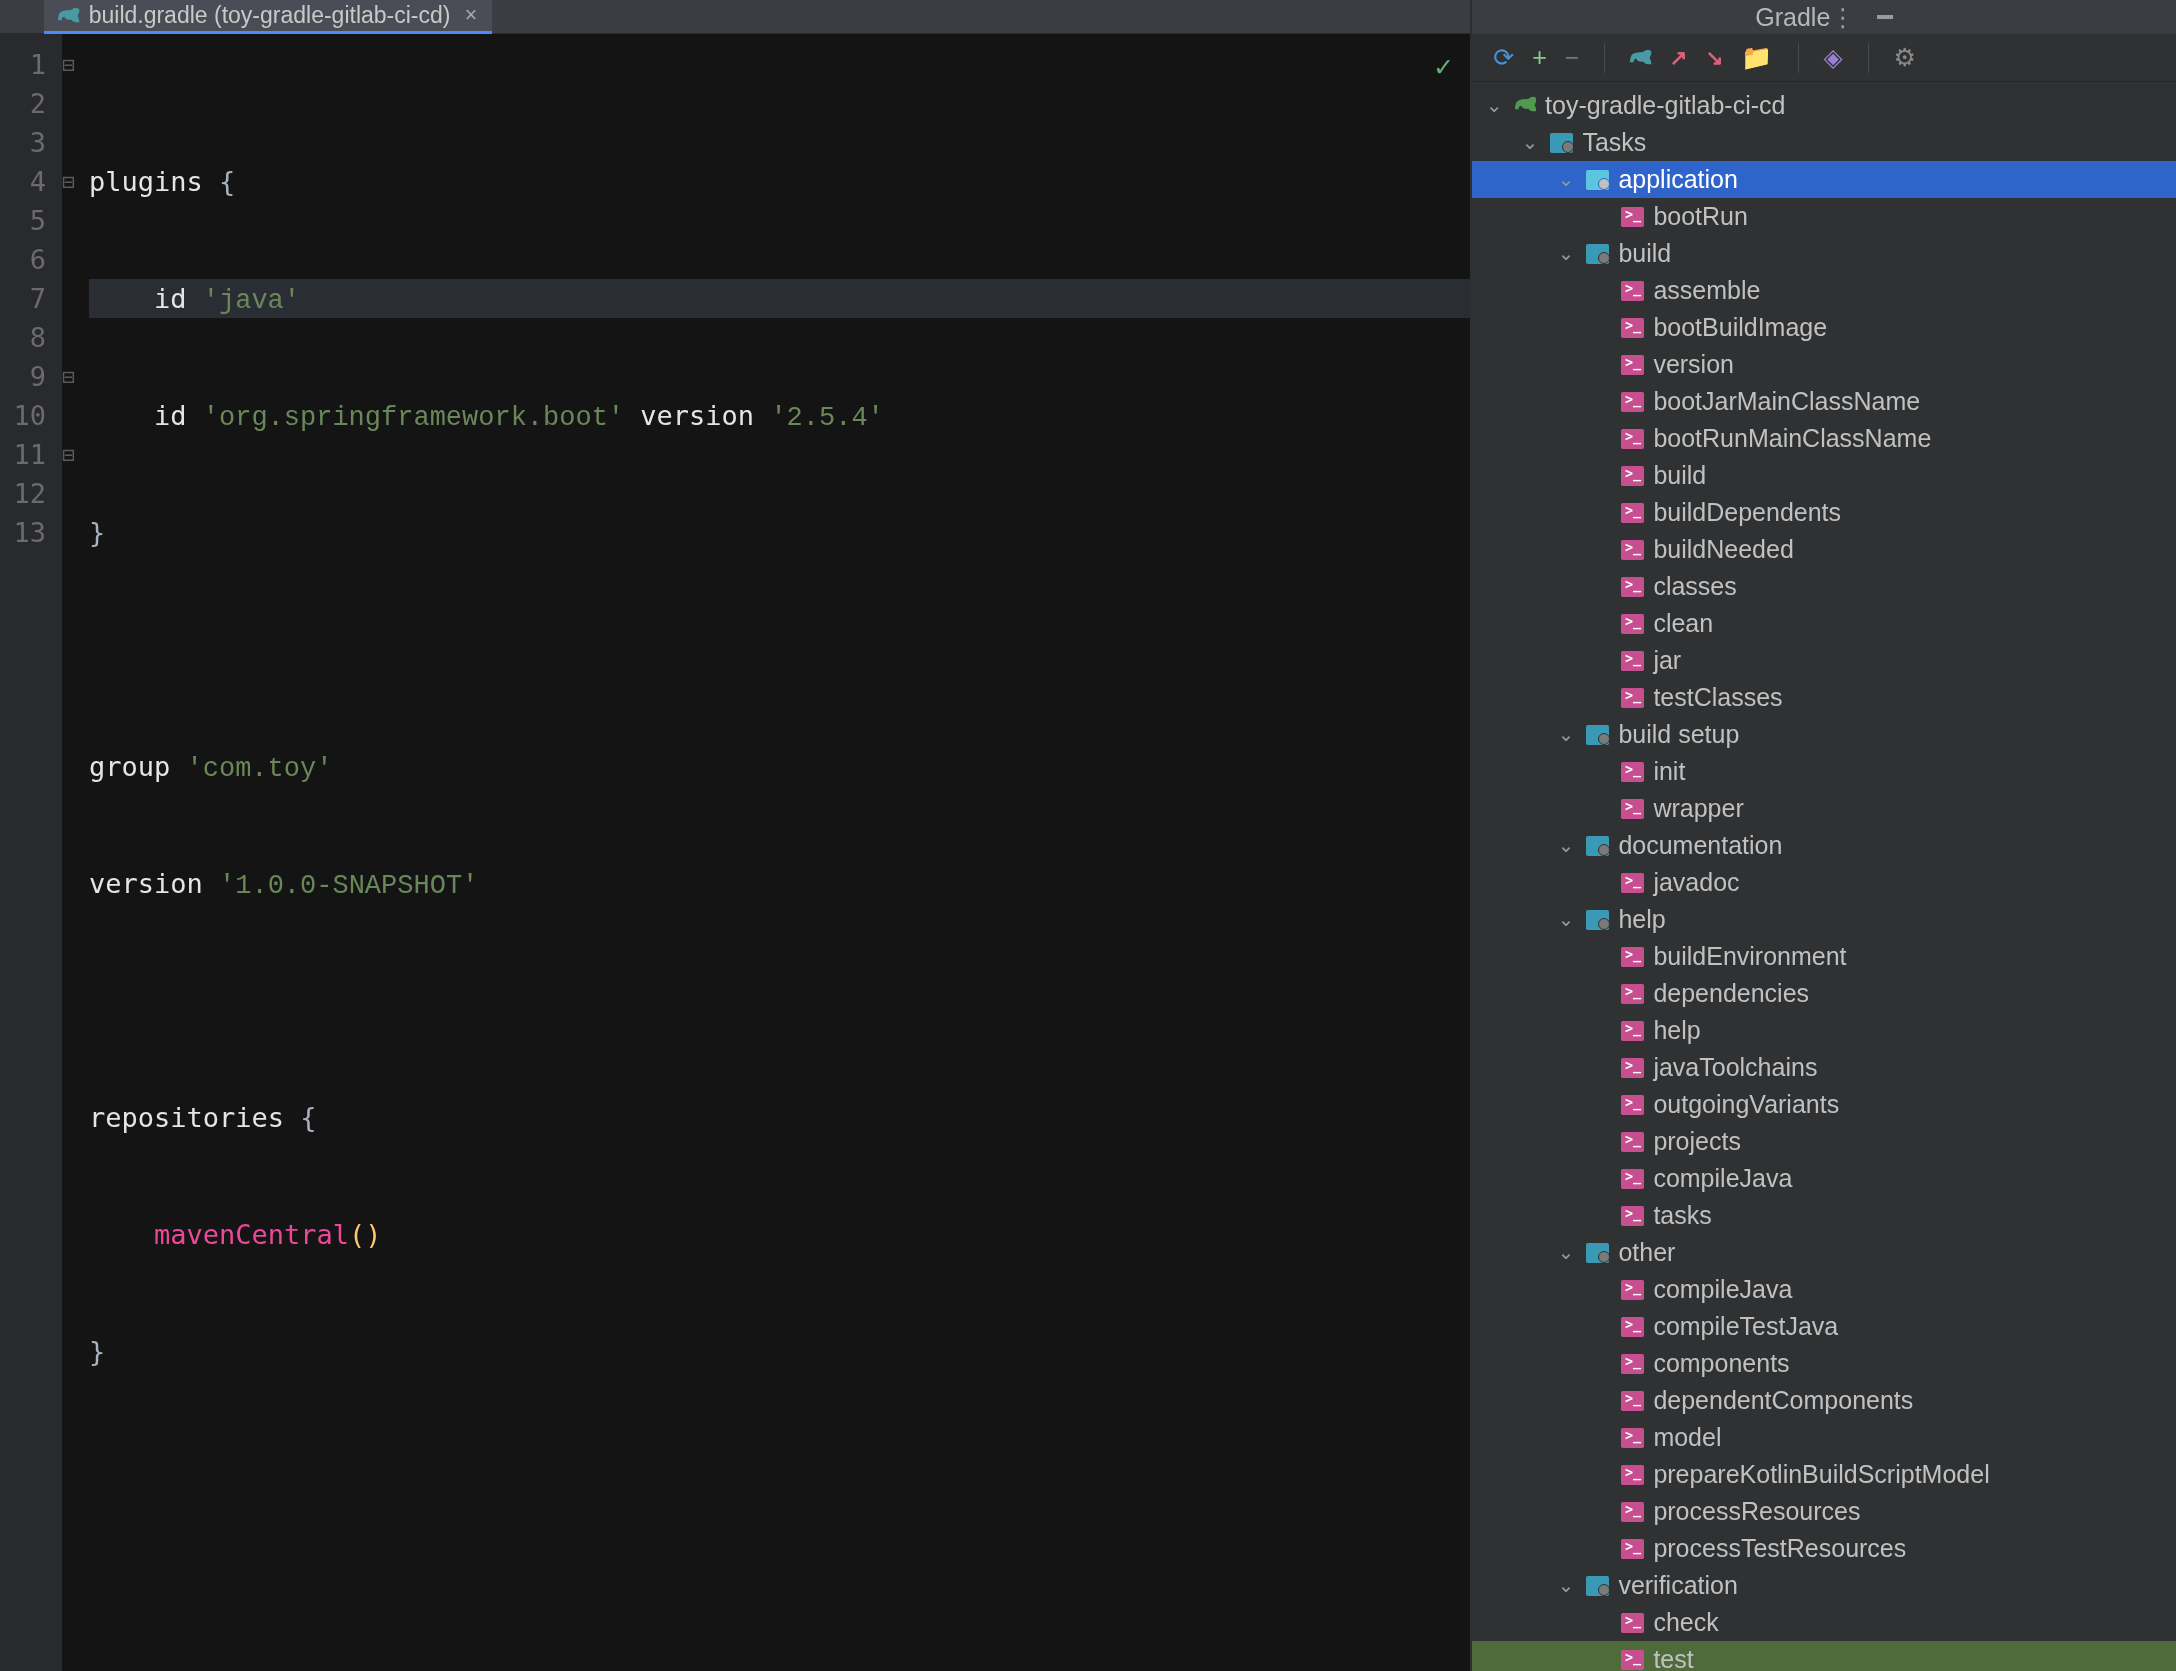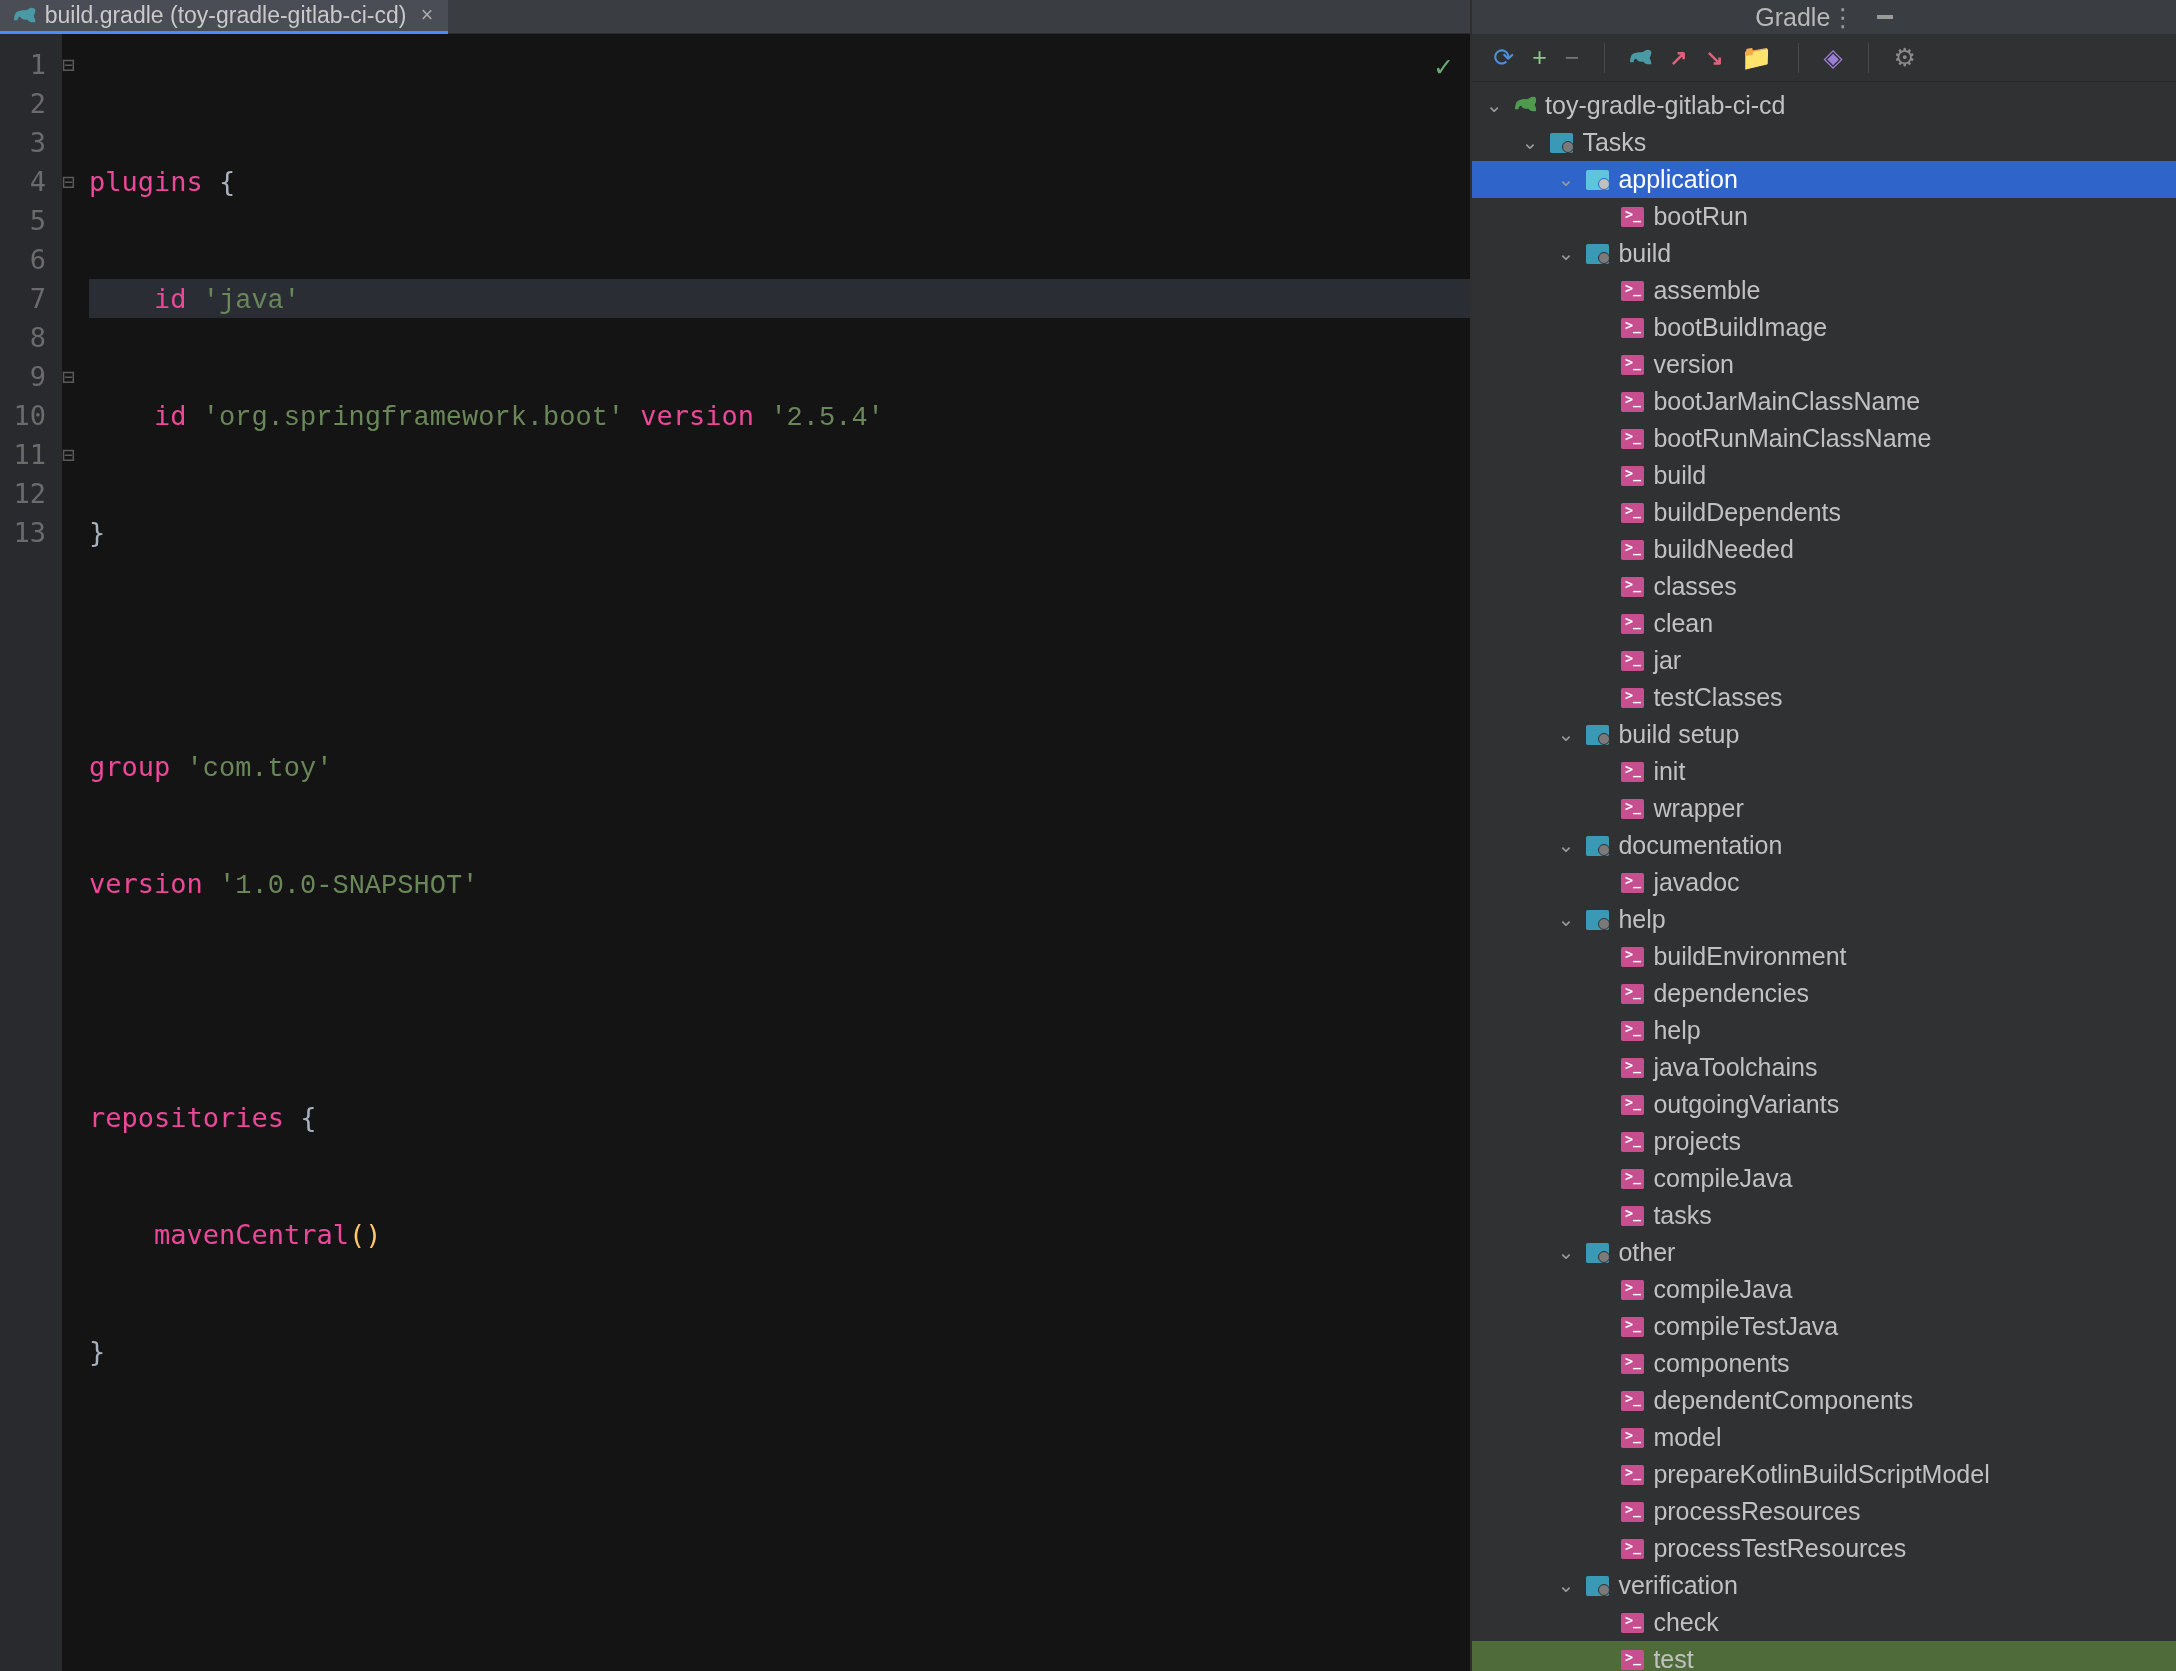--- a/index.html
+++ b/index.html
@@ -31,20 +31,21 @@
       padding: 0 14.3px;
       display: flex;
       align-items: center;
       gap: 9px;
       background: #4a4d55;
       color: #c9c9c9;
       font-size: 23px;
       border-bottom: 3.6px solid #4a8cff;
       position: relative;
       box-sizing: content-box;
+      margin-left: 44px;
     }
     .tab .close-x {
       color: #aaa;
       font-size: 21.4px;
       margin-left: 5.3px;
       cursor: pointer;
     }
     .editor-body {
       flex: 1;
       display: flex;
@@ -77,21 +78,21 @@
       padding-top: 10.7px;
       font-family: 'Menlo', 'Consolas', monospace;
       font-size: 27px;
       line-height: 39px;
       white-space: pre;
       color: #aab1be;
       position: relative;
     }
     .line { height: 39px; padding-left: 0px; }
     .line.highlighted { background: #2a2d33; }
-    .kw { color: #ec4899; }
+    .kw { color: #e5e5e5; }
     .str { color: #6a8759; font-family: Liberation Mono, monospace; }
     .fn { color: #ec4899; }
     .brace { color: #aab1be; }
     .paren { color: #ffc66d; }
     .check-icon {
       position: absolute;
       top: 12.5px;
       right: 18px;
       color: #6aab73;
       font-size: 28.5px;

